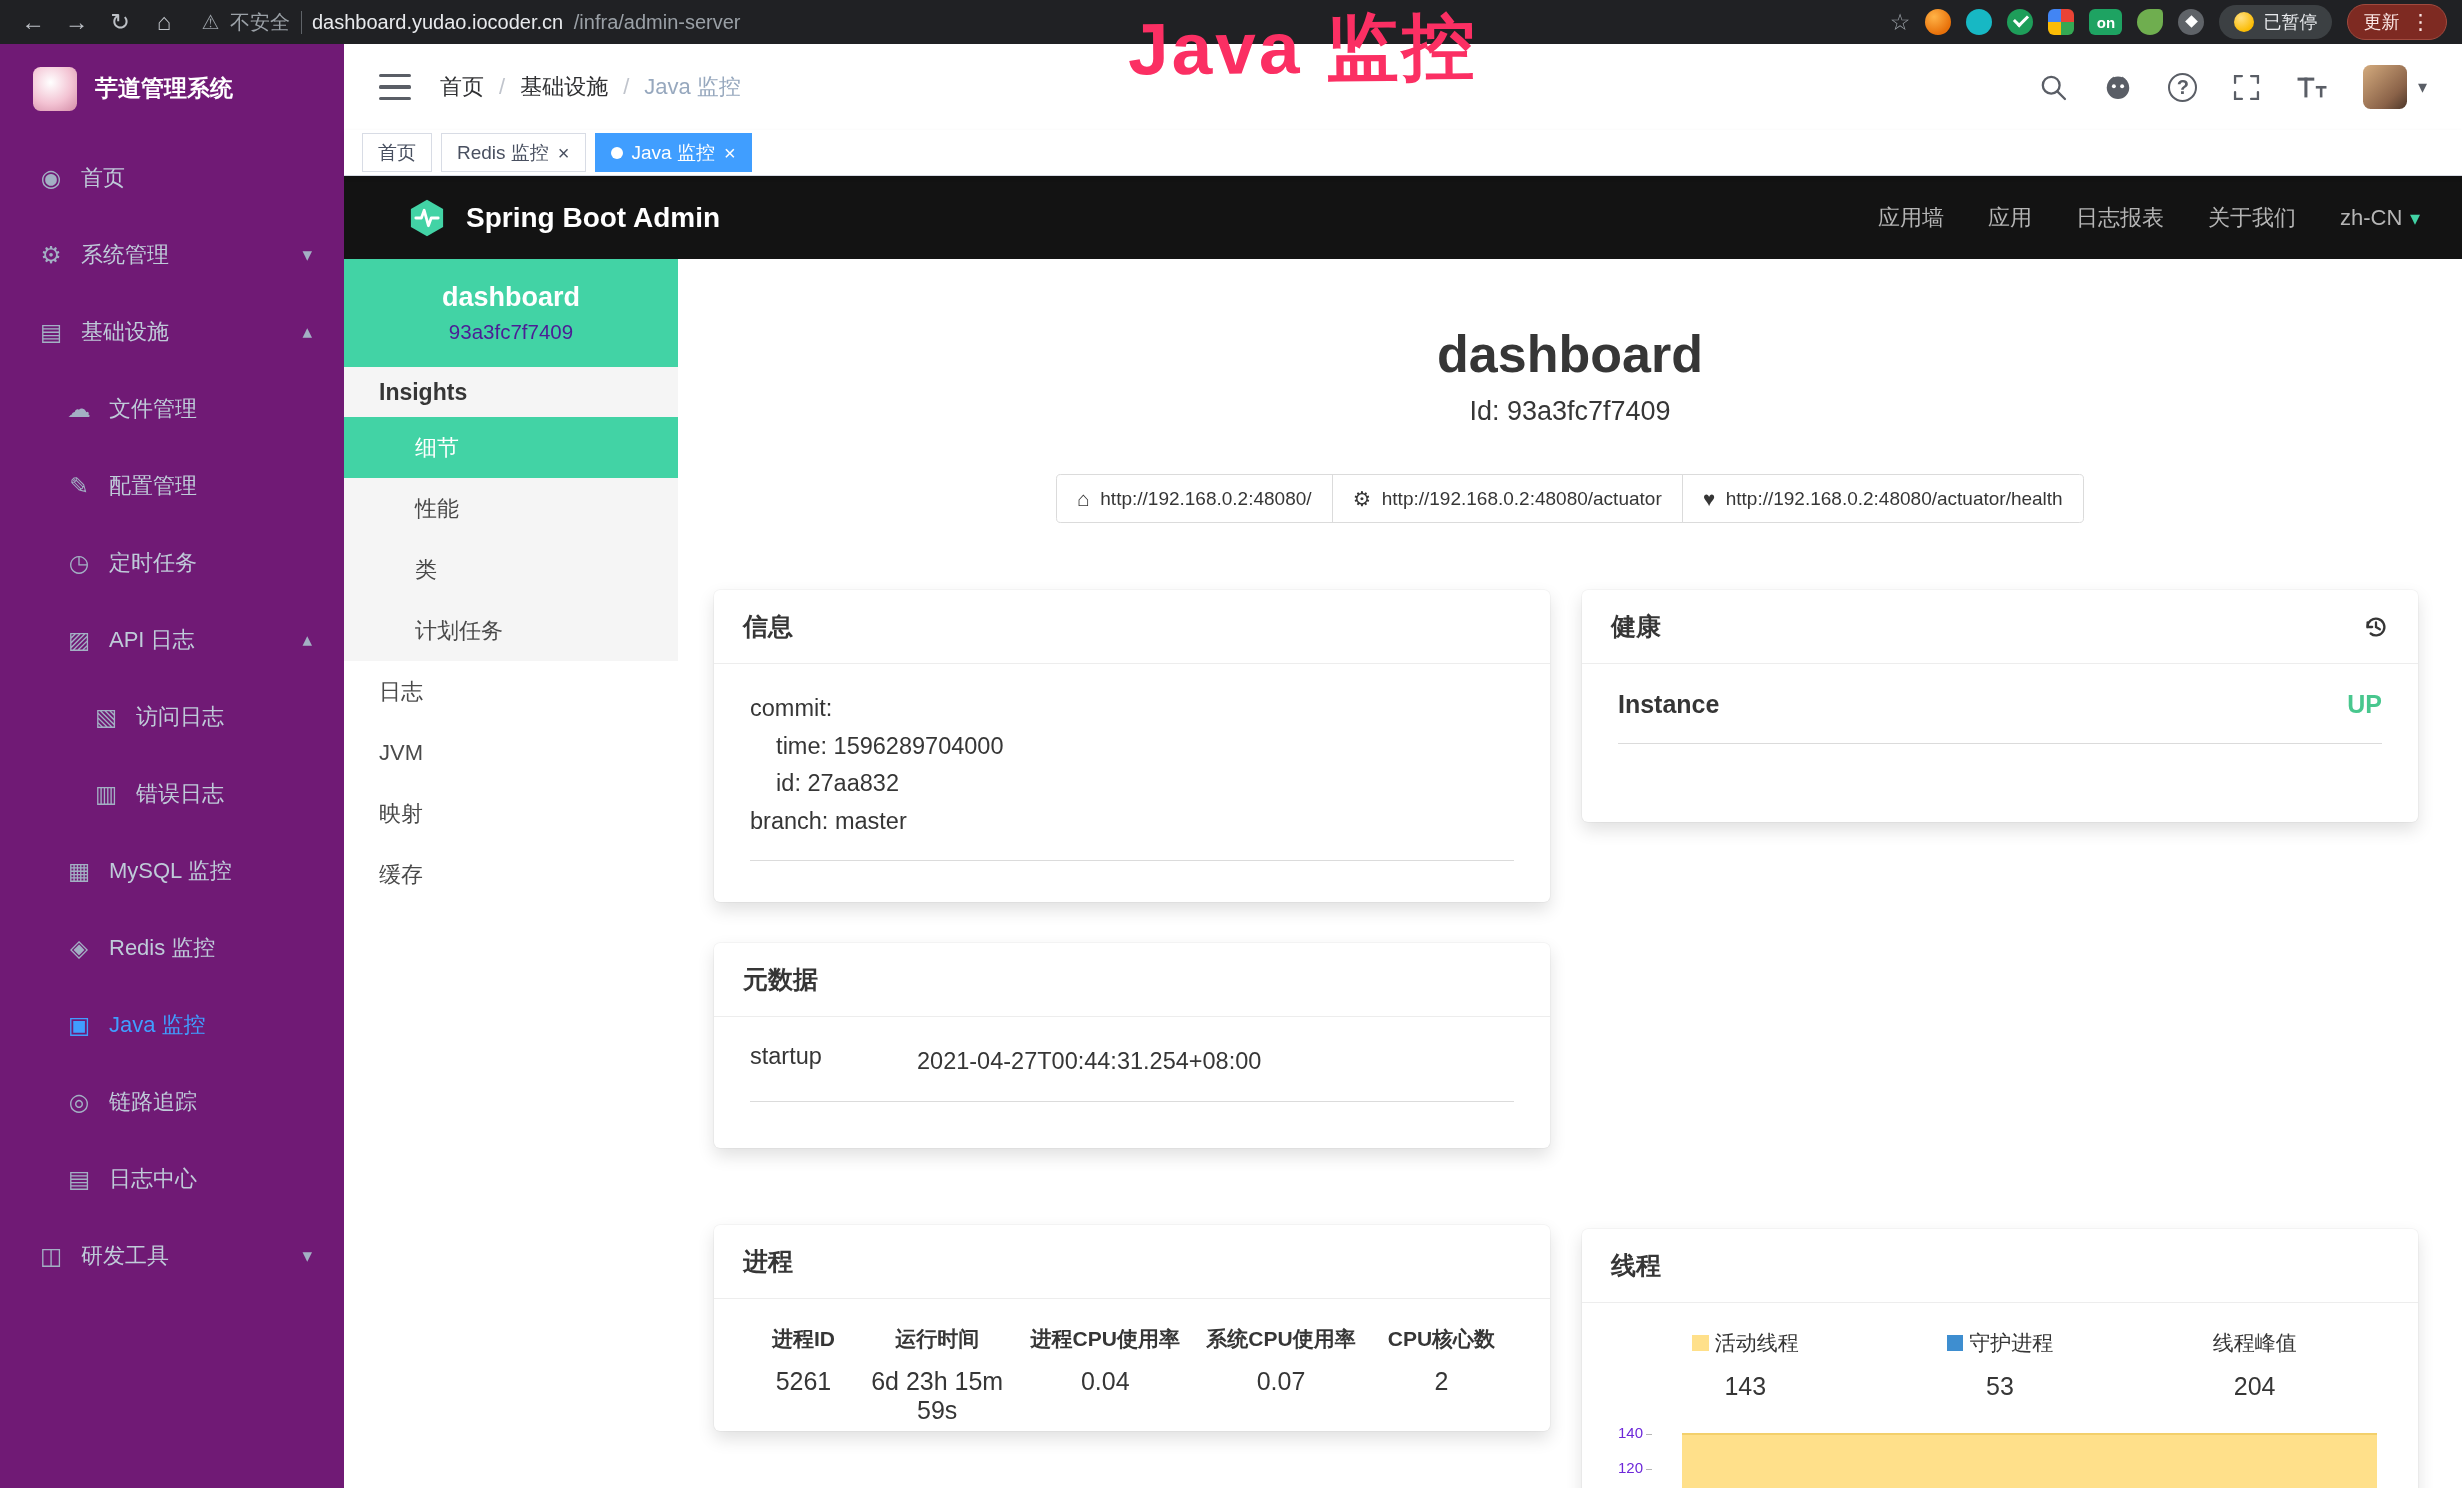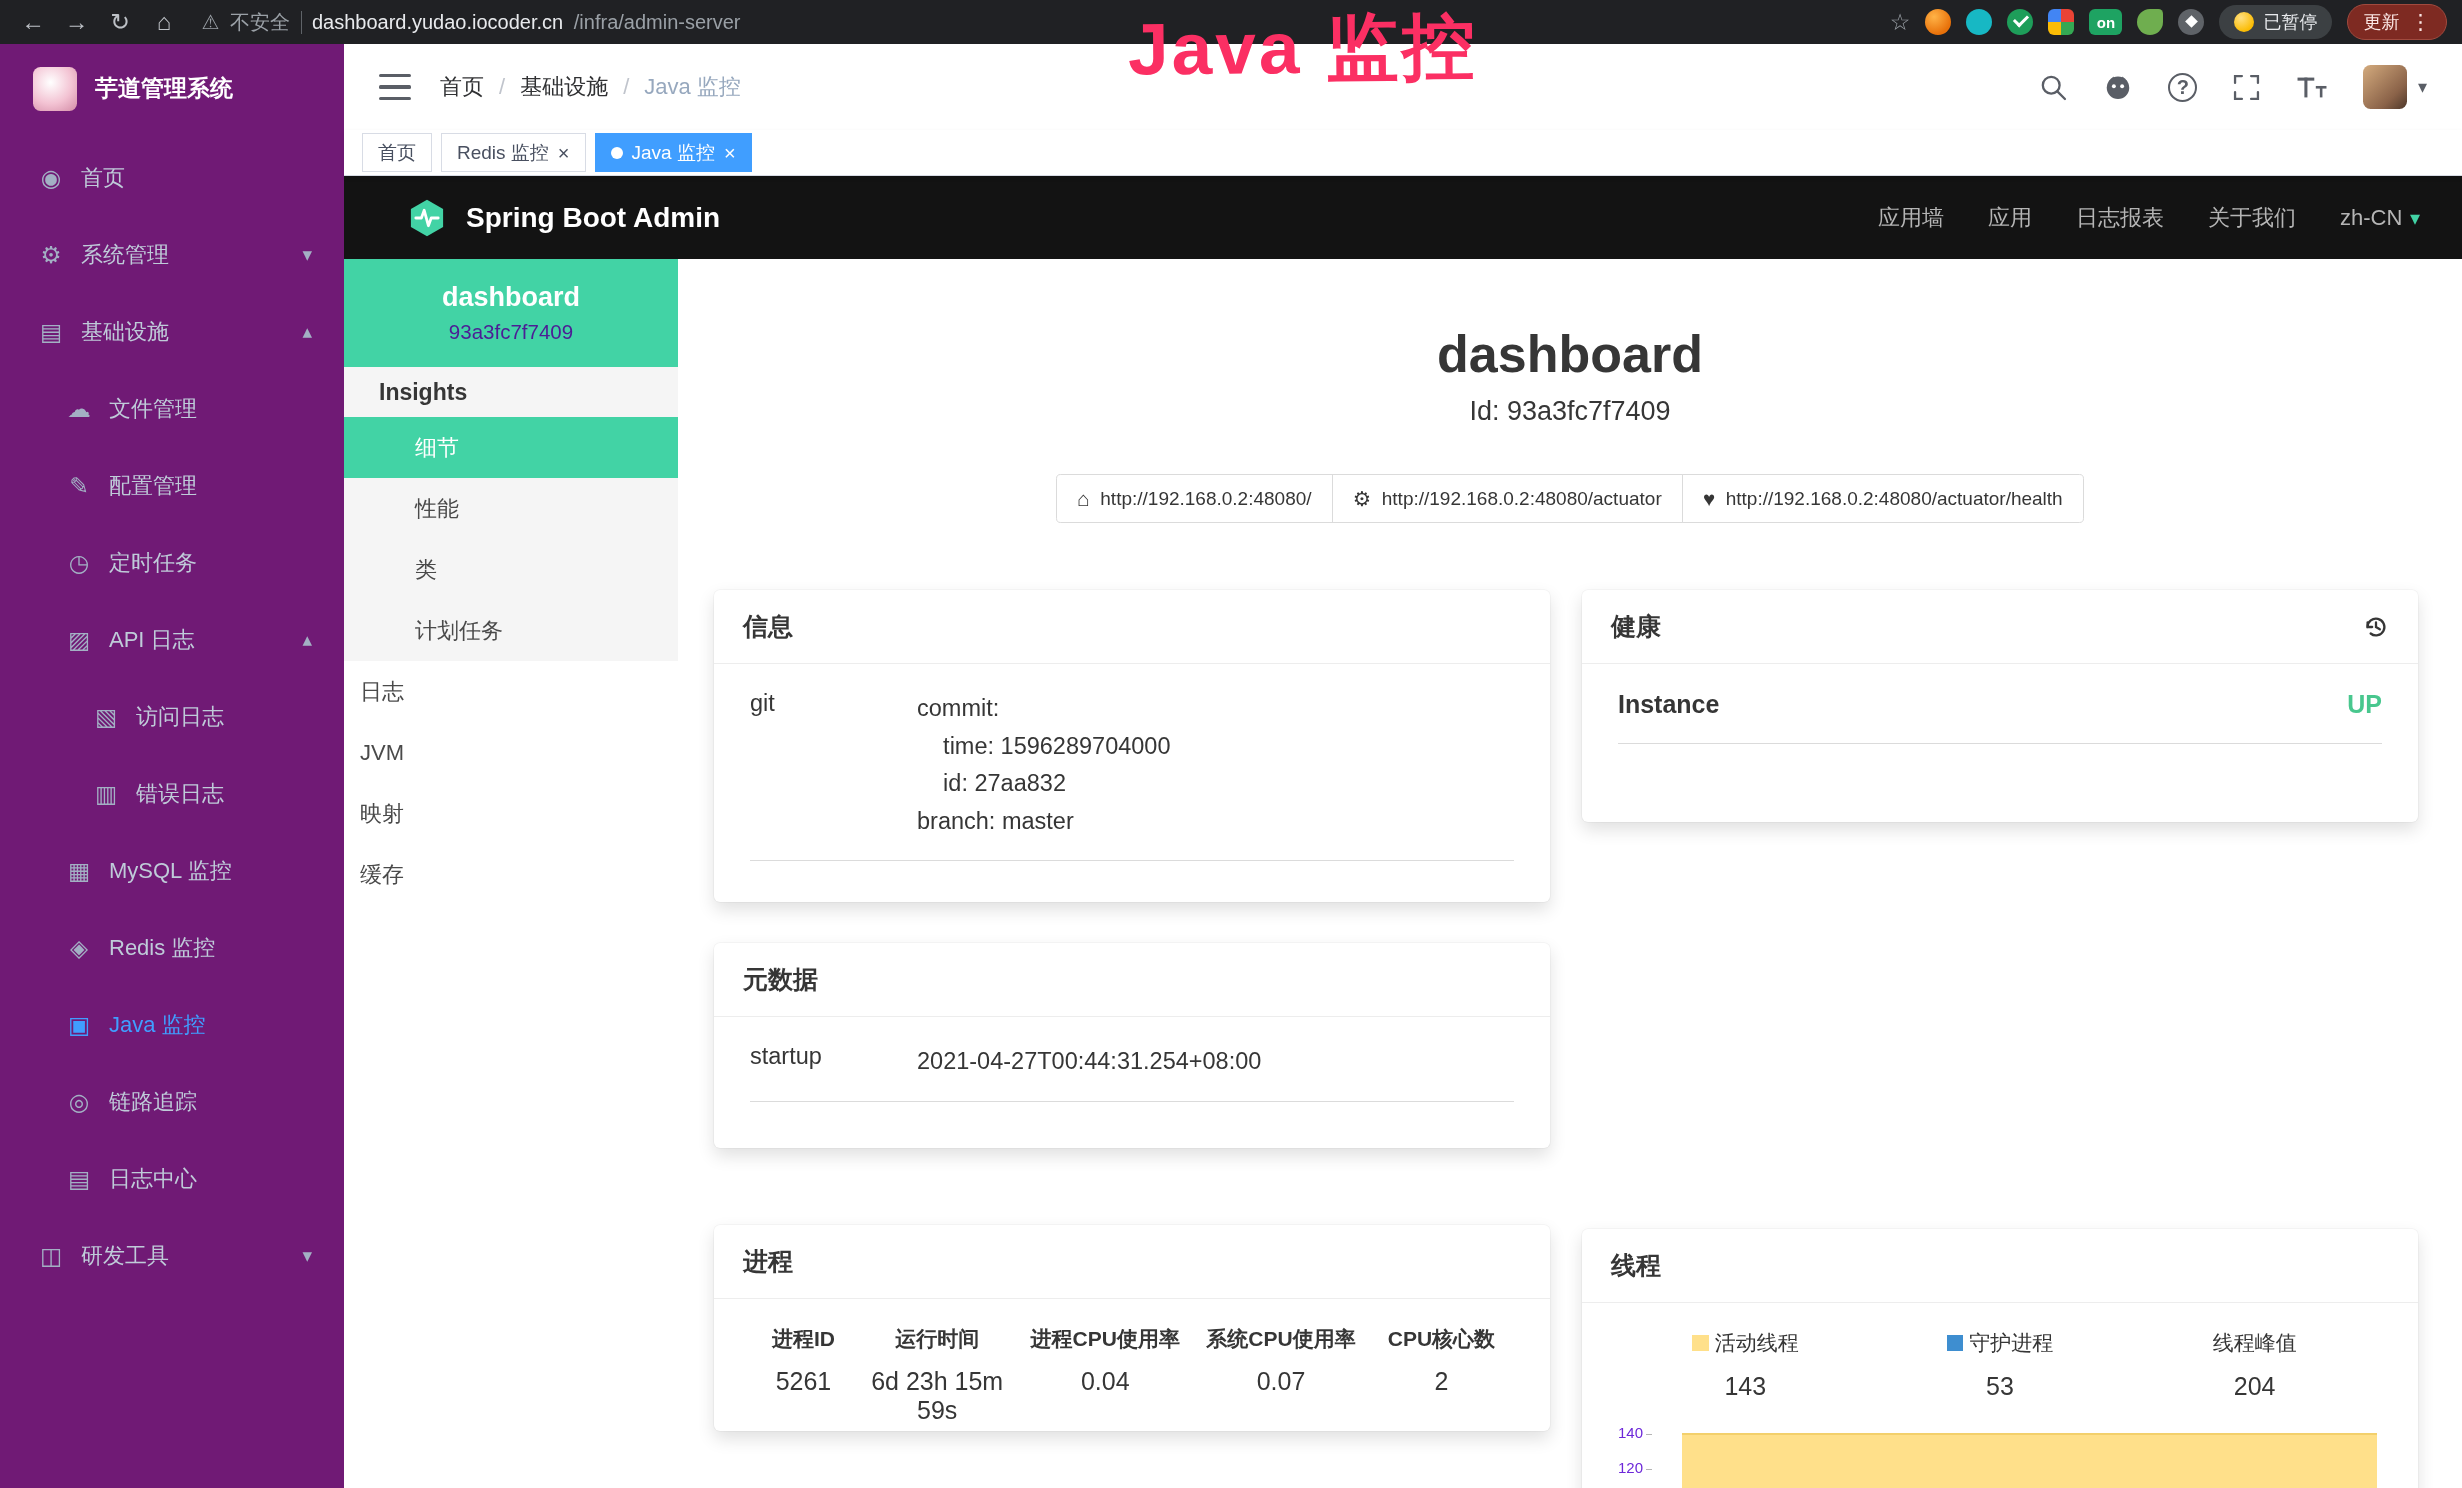--- a/index.html
+++ b/index.html
@@ -88,21 +88,21 @@
   .lang .caret-g { color:#42d3a5; font-size:20px; }
 
   .sba-body { flex:1; min-height:0; display:flex; }
   .sba-side { width:334px; flex-shrink:0; background:#fff; display:flex; flex-direction:column; }
   .inst { height:108px; background:#42d3a5; color:#fff; display:flex; flex-direction:column; align-items:center; justify-content:center; gap:7.6px; cursor:pointer; }
   .inst-name { font-size:27px; font-weight:bold; }
   .inst-id { font-size:20.5px; color:#4c1d95; }
   .sect-label { height:50px; background:#f5f5f5; display:flex; align-items:center; padding-left:35px; font-size:23px; font-weight:bold; color:#363636; }
   .side-item { height:61px; display:flex; align-items:center; padding-left:71px; font-size:22px; color:#4a4a4a; background:#f5f5f5; cursor:pointer; }
   .side-item.active { background:#42d3a5; color:#fff; }
-  .root-item { background:#fff; padding-left:16px; }
+  .root-item { background:#fff; padding-left:35px; }
 
   .sba-main { flex:1; min-width:0; background:#fff; overflow:hidden; }
   .hero { text-align:center; padding-top:65px; }
   .hero-title { font-size:52px; font-weight:bold; color:#363636; }
   .hero-sub { font-size:27px; color:#363636; margin-top:12px; }
   .linkbar { display:flex; justify-content:center; margin-top:47px; }
   .lbtn { display:inline-flex; align-items:center; gap:10.6px; height:49px; padding:0 20px; border:0.8px solid #dbdbdb; background:#fff; color:#363636; font-size:19px; cursor:pointer; white-space:nowrap; }
   .lbtn:first-child { border-radius:4.6px 0 0 4.6px; }
   .lbtn + .lbtn { margin-left:-0.8px; }
   .lbtn:last-child { border-radius:0 4.6px 4.6px 0; }
@@ -395,21 +395,20 @@
 
             <div class="cards">
 
               <div class="col">
                 <section class="card c-info">
                   <div class="card-h">
                     <span>信息</span>
                   </div>
                   <div class="card-b">
                     <div class="kv">
-                      <span class="k">git</span>
                       <span class="v">commit:
     time: 1596289704000
     id: 27aa832
 branch: master</span>
                     </div>
                   </div>
                 </section>
 
                 <section class="card c-meta">
                   <div class="card-h">

